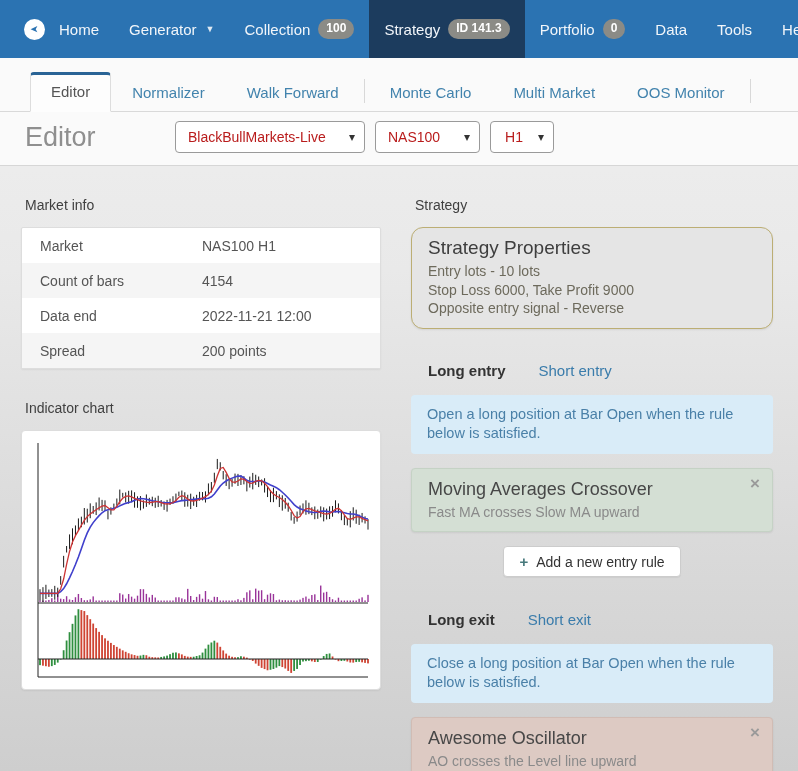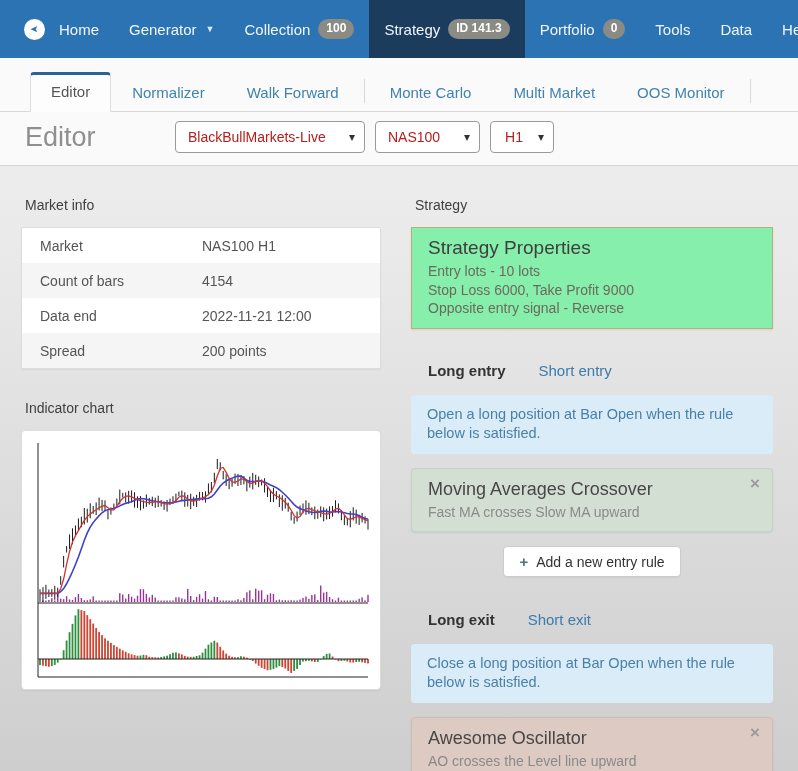--- a/index.html
+++ b/index.html
@@ -55,21 +55,21 @@
   .info-table { background:#fff; border:1px solid #ddd; border-radius:2px; width:100%; box-shadow:0 1px 2px rgba(0,0,0,0.06); }
   .info-row { display:flex; height:35px; align-items:center; font-size:14px; color:#555; }
   .info-row:nth-child(even) { background:#f5f5f5; }
   .info-row .lbl { width:180px; padding-left:18px; }
   .info-row .val { flex:1; }
 
   
   .chart-card { background:#fff; border:1px solid #ddd; border-radius:4px; padding:8px; width:360px; height:260px; margin-top:12px; box-shadow:0 1px 2px rgba(0,0,0,0.06); }
 
   
-  .props-card { background:#86efac; border:1px solid #bcae74; border-radius:0; padding:9px 16px 10px; box-shadow:0 1px 2px rgba(0,0,0,0.08); }
+  .props-card { background:#e5e5e5; border:1px solid #bcae74; border-radius:12px; padding:9px 16px 10px; box-shadow:0 1px 2px rgba(0,0,0,0.08); }
   .props-title { font-size:19px; color:#3e3e3e; margin-bottom:3px; }
   .props-line { font-size:14px; color:#6d6a5c; line-height:18.5px; }
 
   .pill-tabs { margin:33px 0 0 17px; display:flex; gap:33px; }
   .pill { font-size:15px; cursor:pointer; }
   .pill.active { color:#333; font-weight:bold; }
   .pill.link { color:#3a7cab; }
 
   .info-box { margin-top:16px; background:#d9ecf8; border-radius:4px; padding:10px 16px; font-size:14.5px; color:#4a80a8; line-height:19.5px; }
 
@@ -108,24 +108,24 @@
   <div class="nav-item active">
     <span>Strategy</span>
     <span class="badge">ID 141.3</span>
   </div>
   <div class="nav-item">
     <span>Portfolio</span>
     <span class="badge">0</span>
   </div>
   <div class="nav-sep"></div>
   <div class="nav-item">
+    <span>Data</span>
+  </div>
+  <div class="nav-item">
     <span>Tools</span>
-  </div>
-  <div class="nav-item">
-    <span>Data</span>
   </div>
   <div class="nav-sep"></div>
   <div class="nav-item">
     <span>Help</span>
   </div>
 
 </div>
 
 <div class="tabstrip">
   <div class="tab active">Editor</div>

